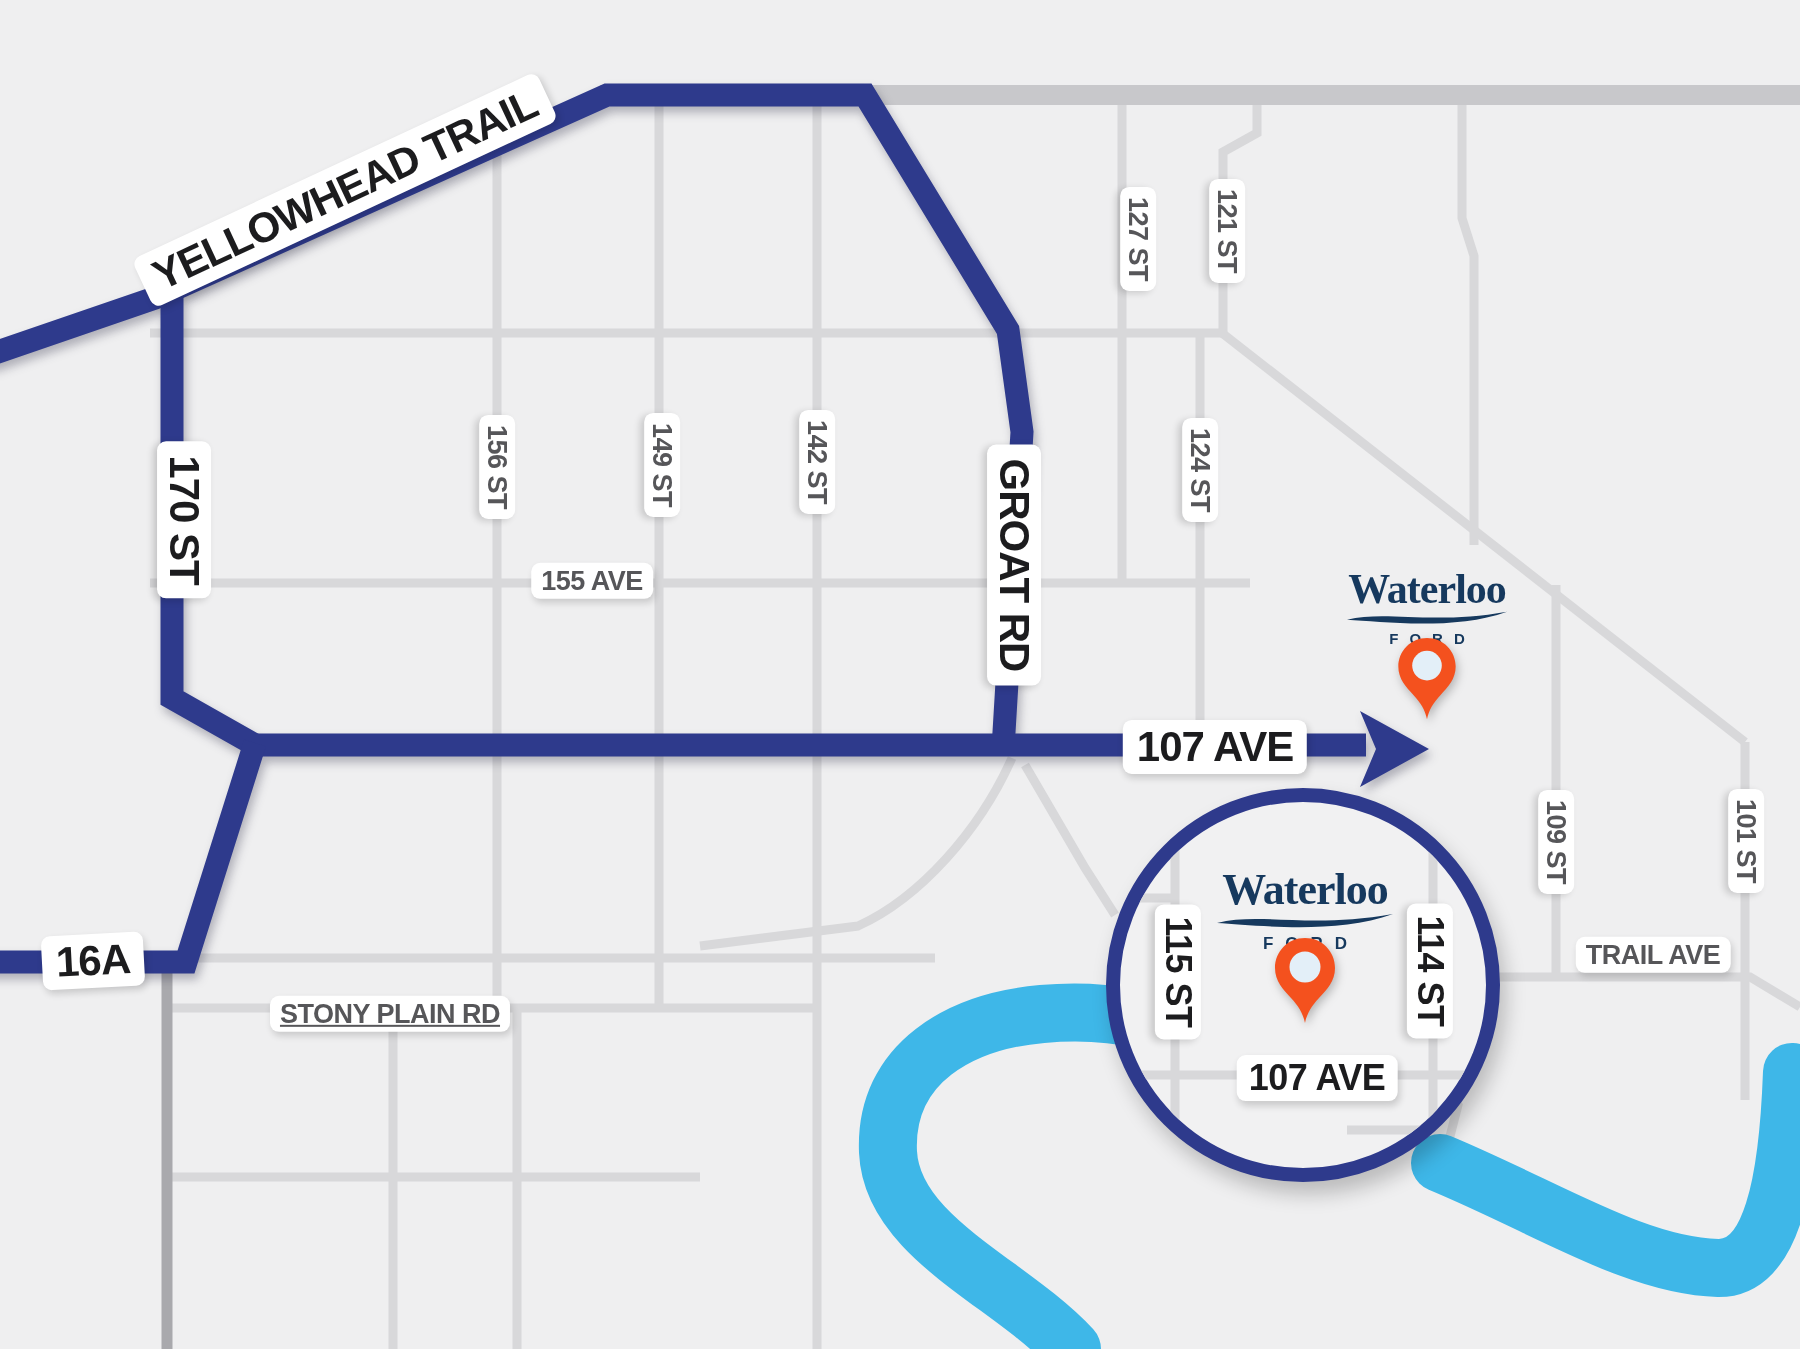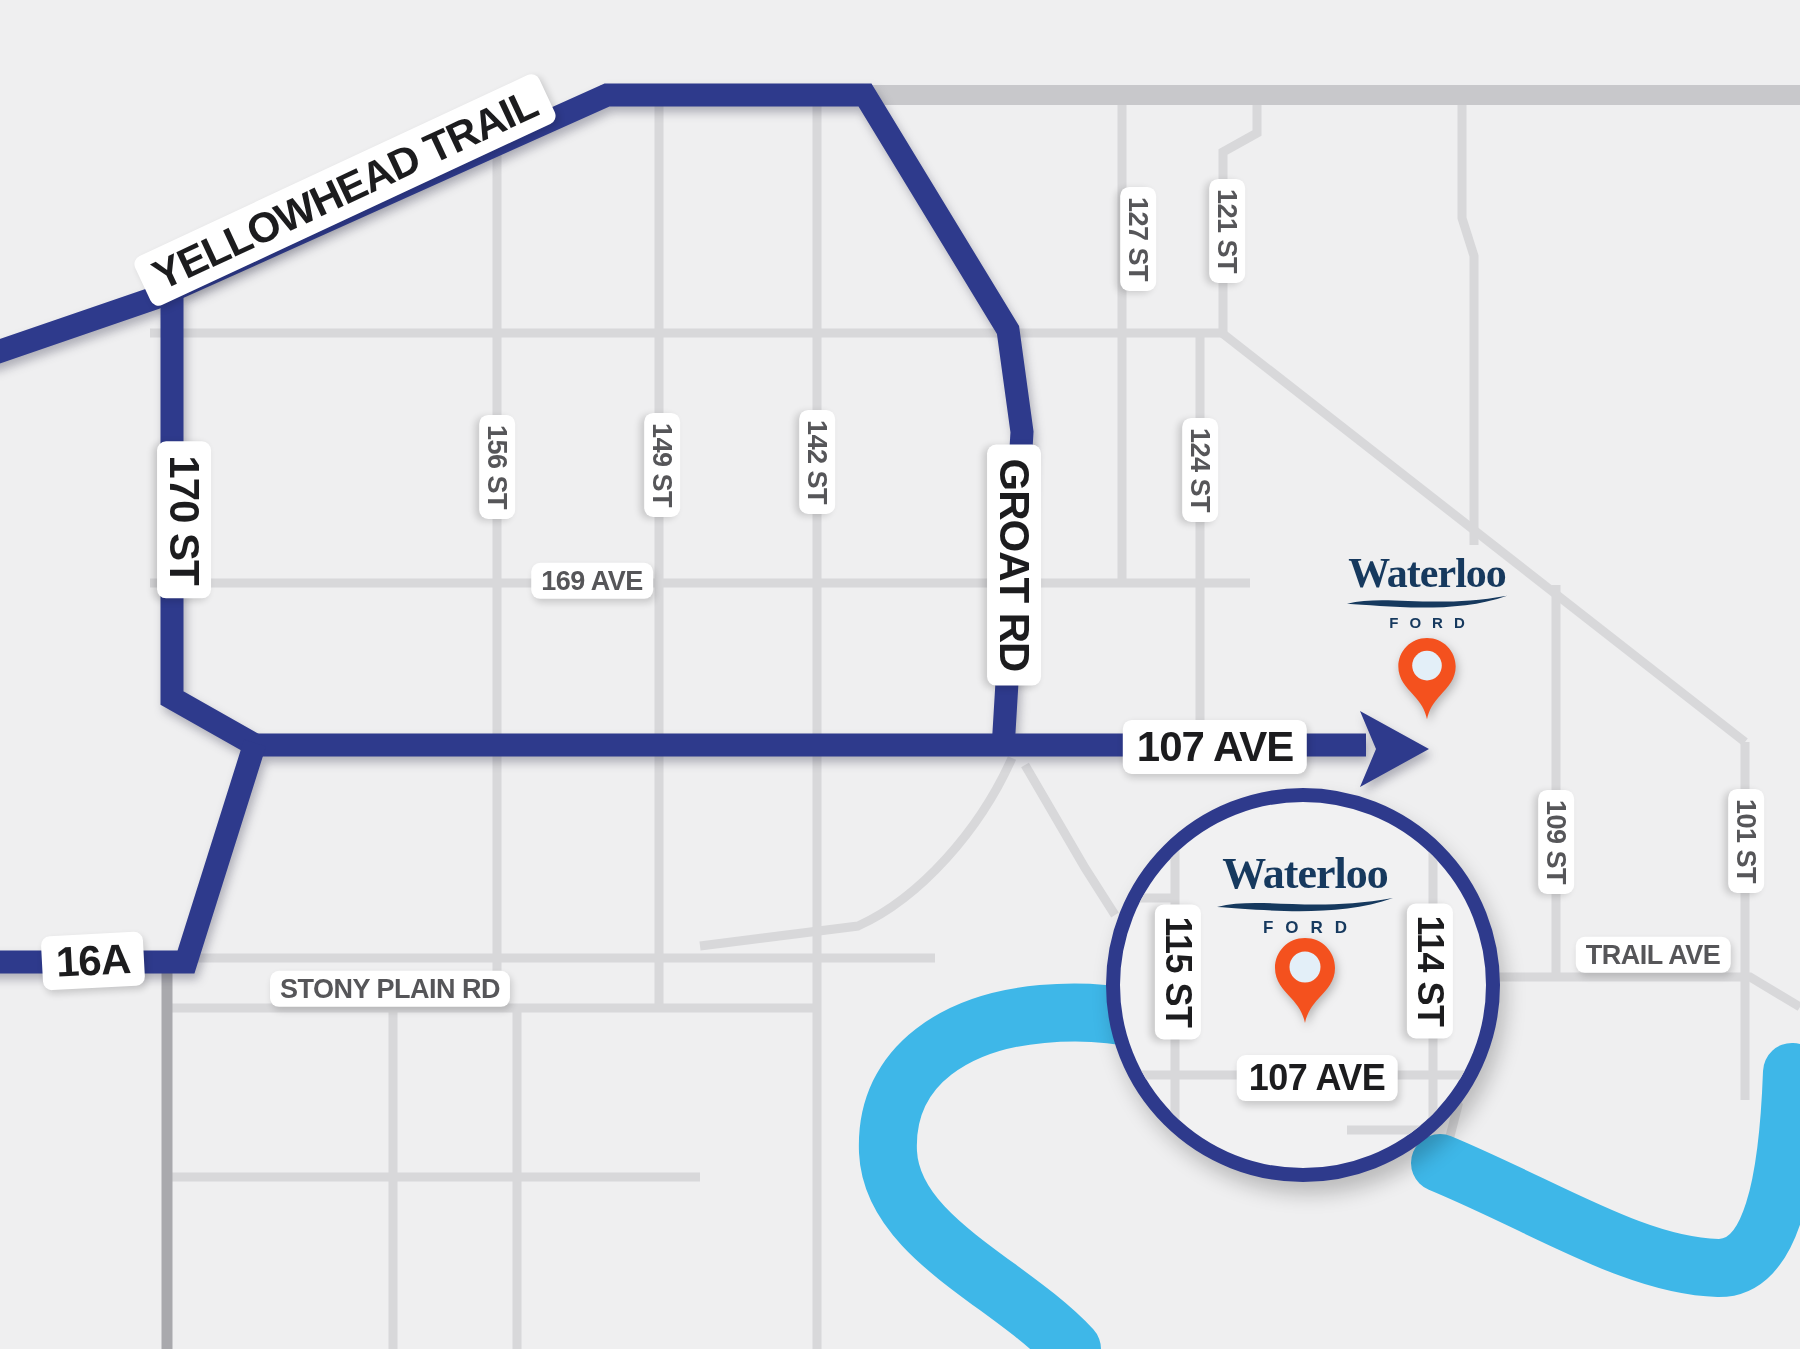--- a/index.html
+++ b/index.html
@@ -14,21 +14,21 @@
   .lbl{position:absolute;z-index:30;background:#ffffff;border-radius:9px;font-weight:bold;
        white-space:nowrap;box-shadow:2px 4px 7px rgba(0,0,0,.16);line-height:1.05;}
   .lbl.major{font-size:42px;color:#1c1c1e;padding:5px 14px;letter-spacing:-1px;}
   .lbl.minor{font-size:27px;color:#565659;padding:4px 10px;letter-spacing:-.5px;}
   .lbl.inset-major{font-size:36px;color:#1c1c1e;padding:4px 12px;letter-spacing:-.5px;}
   .r0{transform:translate(-50%,-50%);}
   .r90{transform:translate(-50%,-50%) rotate(90deg);}
   .rneg25{transform:translate(-50%,-50%) rotate(-25deg);}
   .rneg3{transform:translate(-50%,-50%) rotate(-3deg);}
   .brand{position:absolute;z-index:25;display:flex;flex-direction:column;align-items:center;transform:translateX(-50%);}
-  .brand-word{font-family:"Liberation Serif",serif;font-weight:bold;color:var(--brand-navy);letter-spacing:-1px;line-height:1;}
+  .brand-word{font-family:"Liberation Serif",serif;font-weight:bold;color:var(--brand-navy);letter-spacing:-1px;line-height:1;margin-top:16px;}
   .brand-ford{font-weight:bold;color:var(--brand-navy);}
   .brand.main .brand-word{font-size:42px;}
   .brand.main .brand-ford{font-size:15px;letter-spacing:11px;margin-right:-11px;margin-top:2px;}
   .brand.main .brand-swoosh{width:178px;height:20px;margin-top:-2px;}
   .pin{position:absolute;z-index:26;filter:drop-shadow(2px 4px 5px rgba(0,0,0,.25));}
   #inset-circle{position:absolute;left:1106px;top:788px;width:394px;height:394px;box-sizing:border-box;
        border:14px solid var(--route);border-radius:50%;background:#f1f1f2;overflow:hidden;z-index:20;
        box-shadow:6px 12px 20px rgba(0,0,0,.22);}
   #inset-circle .lbl{z-index:30;}
   .brand.inset{left:185px;top:50px;}
@@ -127,22 +127,22 @@
 
   <div class="lbl major rneg25" style="left:345px;top:190px;">YELLOWHEAD TRAIL</div>
   <div class="lbl major r90" style="left:184px;top:520px;">170 ST</div>
   <div class="lbl major r90" style="left:1014px;top:565px;">GROAT RD</div>
   <div class="lbl major r0" style="left:1215px;top:747px;">107 AVE</div>
   <div class="lbl major rneg3" style="left:93px;top:961px;">16A</div>
 
   <div class="lbl minor r90" style="left:497px;top:467px;">156 ST</div>
   <div class="lbl minor r90" style="left:662px;top:465px;">149 ST</div>
   <div class="lbl minor r90" style="left:817px;top:462px;">142 ST</div>
-  <div class="lbl minor r0" style="left:592px;top:581px;">169 AVE</div>
+  <div class="lbl minor r0" style="left:592px;top:581px;">155 AVE</div>
   <div class="lbl minor r90" style="left:1138px;top:239px;">127 ST</div>
   <div class="lbl minor r90" style="left:1227px;top:231px;">121 ST</div>
   <div class="lbl minor r90" style="left:1200px;top:470px;">124 ST</div>
-  <div class="lbl minor r0" style="left:390px;top:989px;">STONY PLAIN RD</div>
+  <div class="lbl minor r0" style="left:390px;top:1014px;text-decoration:underline;">STONY PLAIN RD</div>
   <div class="lbl minor r0" style="left:1653px;top:955px;">TRAIL AVE</div>
   <div class="lbl minor r90" style="left:1556px;top:842px;">109 ST</div>
   <div class="lbl minor r90" style="left:1746px;top:841px;">101 ST</div>
 
 </div>
 
 </body></html>

